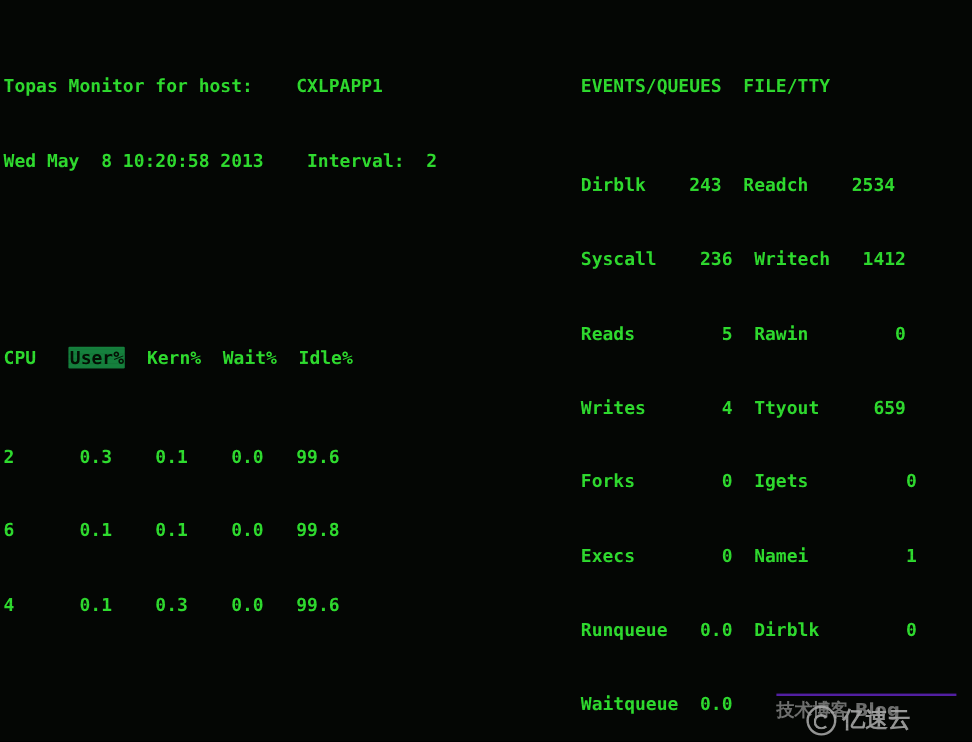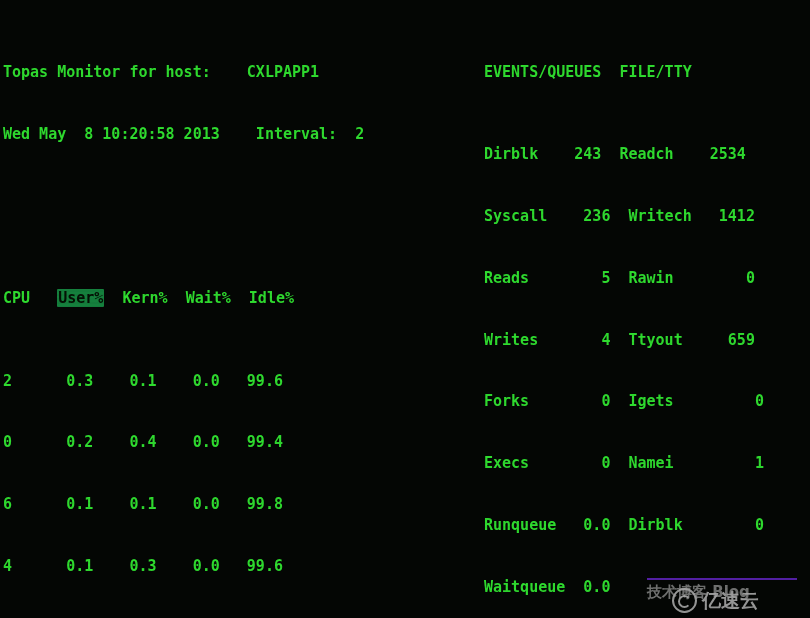--- a/index.html
+++ b/index.html
@@ -125,21 +125,20 @@
   <div class="col" id="left">
 
     <div class="row"><span>Topas Monitor for host:    CXLPAPP1</span></div>
     <div class="row"><span>Wed May  8 10:20:58 2013    Interval:  2</span></div>
     <div class="blank"></div>
 
     
     <div class="row"><span>CPU</span><span>   </span><span class="hl">User%</span><span>  </span><span>Kern%</span><span>  </span><span>Wait%</span><span>  </span><span>Idle%</span></div>
 
     <div class="row"><span>2</span><span>      </span><span>0.3</span><span>    </span><span>0.1</span><span>    </span><span>0.0</span><span>   </span><span>99.6</span></div>
-    <div class="row"><span>0</span><span>      </span><span>0.2</span><span>    </span><span>0.4</span><span>    </span><span>0.0</span><span>   </span><span>99.4</span></div>
     <div class="row"><span>6</span><span>      </span><span>0.1</span><span>    </span><span>0.1</span><span>    </span><span>0.0</span><span>   </span><span>99.8</span></div>
     <div class="row"><span>4</span><span>      </span><span>0.1</span><span>    </span><span>0.3</span><span>    </span><span>0.0</span><span>   </span><span>99.6</span></div>
     <div class="row"></div>
     
 
     
 
     
     
 

